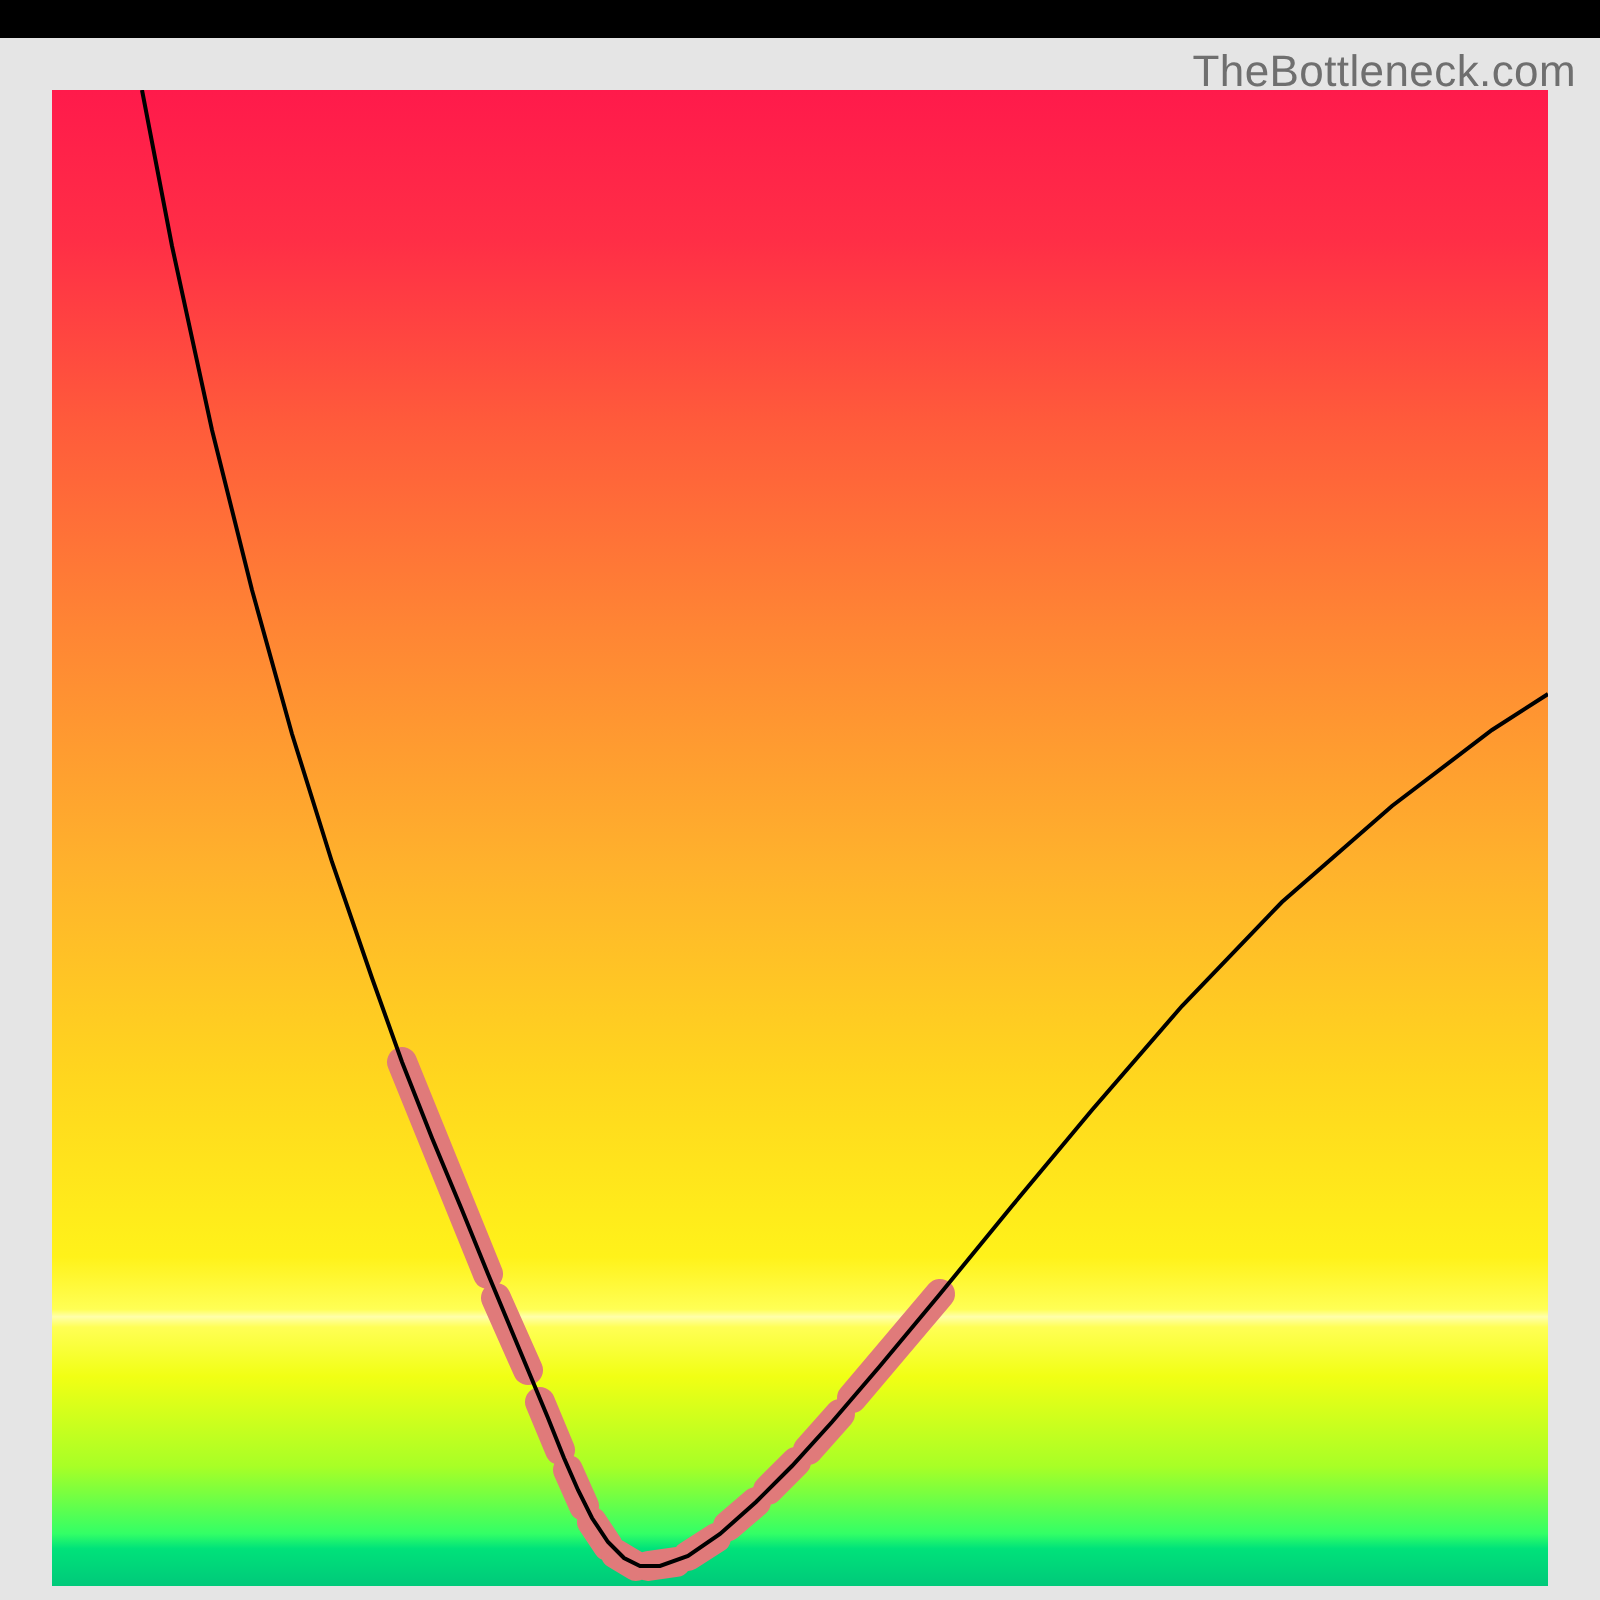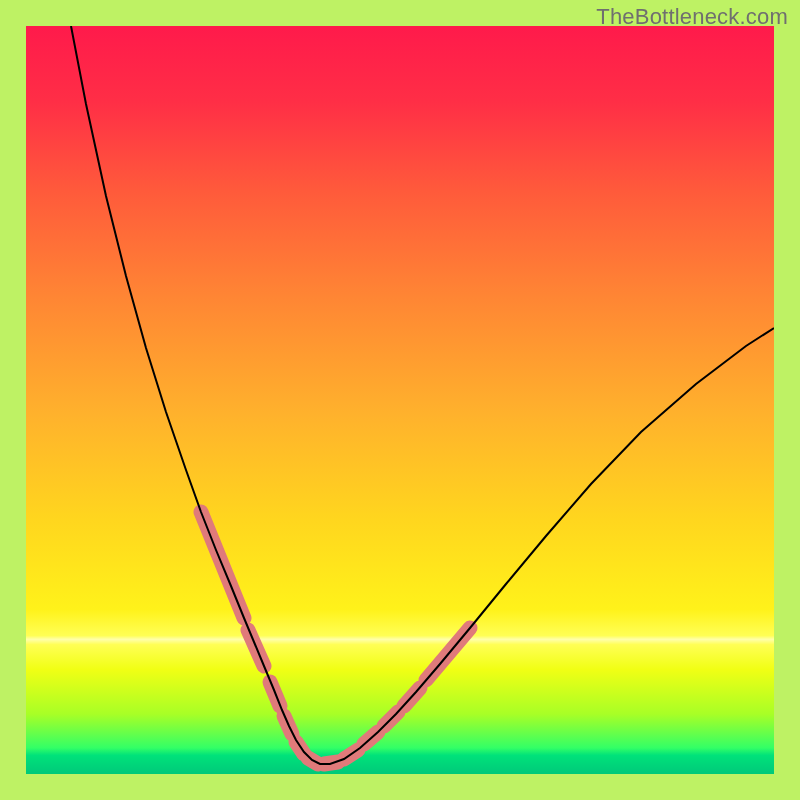--- a/index.html
+++ b/index.html
@@ -7,21 +7,22 @@
     padding: 0;
     width: 800px;
     height: 800px;
     overflow: hidden;
     background: #000;
     font-family: Arial, Helvetica, sans-serif;
   }
   .frame {
     position: absolute;
     inset: 0;
-    background: #bef264;
+    background: #e5e5e5;
+    margin-top: 19px;
   }
   .plot {
     position: absolute;
     top: 26px;
     left: 26px;
     width: 748px;
     height: 748px;
     overflow: hidden;
   }
   .gradient {

